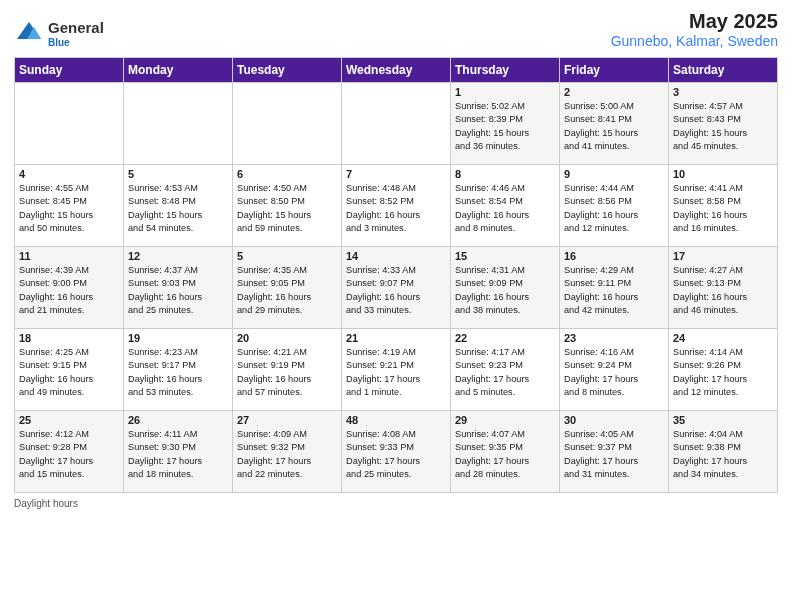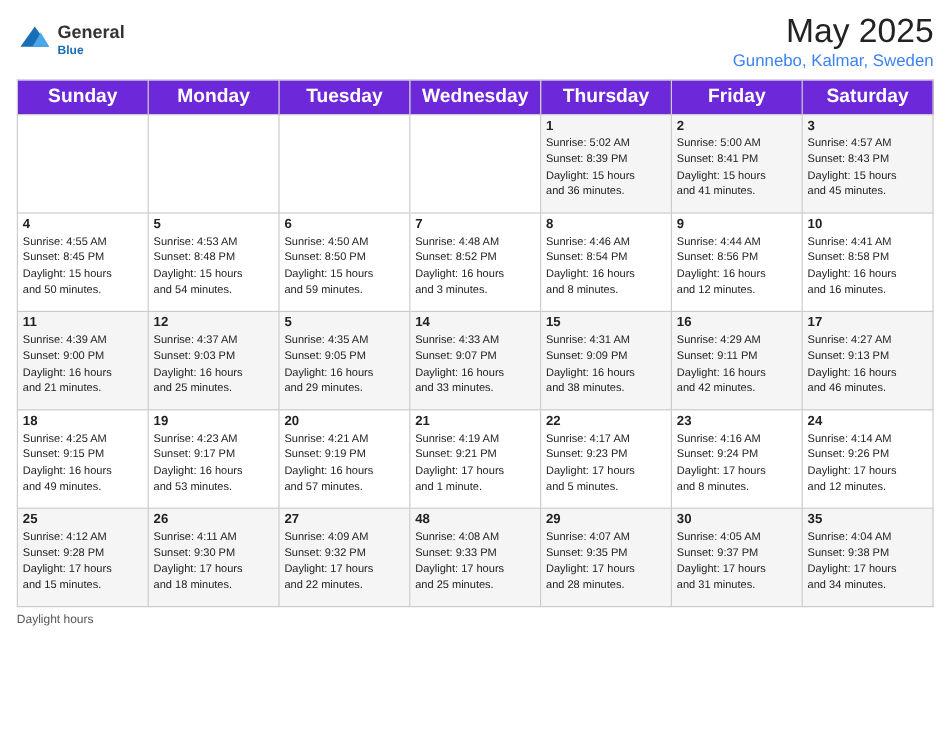--- a/index.html
+++ b/index.html
@@ -12,21 +12,21 @@
     }
     .page {
       width: 792px;
       height: 612px;
       background: #fff;
       padding: 10px 14px 10px 14px;
     }
     .header {
       display: flex;
       justify-content: space-between;
-      align-items: center;
+      align-items: flex-end;
       margin-bottom: 8px;
     }
     .logo {
       display: flex;
       align-items: center;
       gap: 4px;
     }
     .logo-text {
       display: flex;
       flex-direction: column;
@@ -43,40 +43,40 @@
       color: #1a6eb5;
     }
     .logo-icon {
       width: 30px;
       height: 30px;
     }
     .title-block {
       text-align: right;
     }
     .main-title {
-      font-size: 28px;
-      font-weight: normal;
+      font-size: 20px;
+      font-weight: bold;
       color: #222;
     }
     .subtitle {
       font-size: 14px;
       color: #3b82f6;
     }
     table {
       width: 100%;
       border-collapse: collapse;
       table-layout: fixed;
     }
     thead tr th {
-      background: #6d28d9;
+      background: #4c1d95;
       color: #fff;
-      font-size: 16px;
+      font-size: 12px;
       font-weight: bold;
       padding: 5px 4px;
-      text-align: center;
+      text-align: left;
       border: 1px solid #ccc;
     }
     tbody tr td {
       vertical-align: top;
       border: 1px solid #ccc;
       padding: 3px 4px;
       font-size: 9.5px;
       color: #222;
       height: 82px;
       background: #fff;

